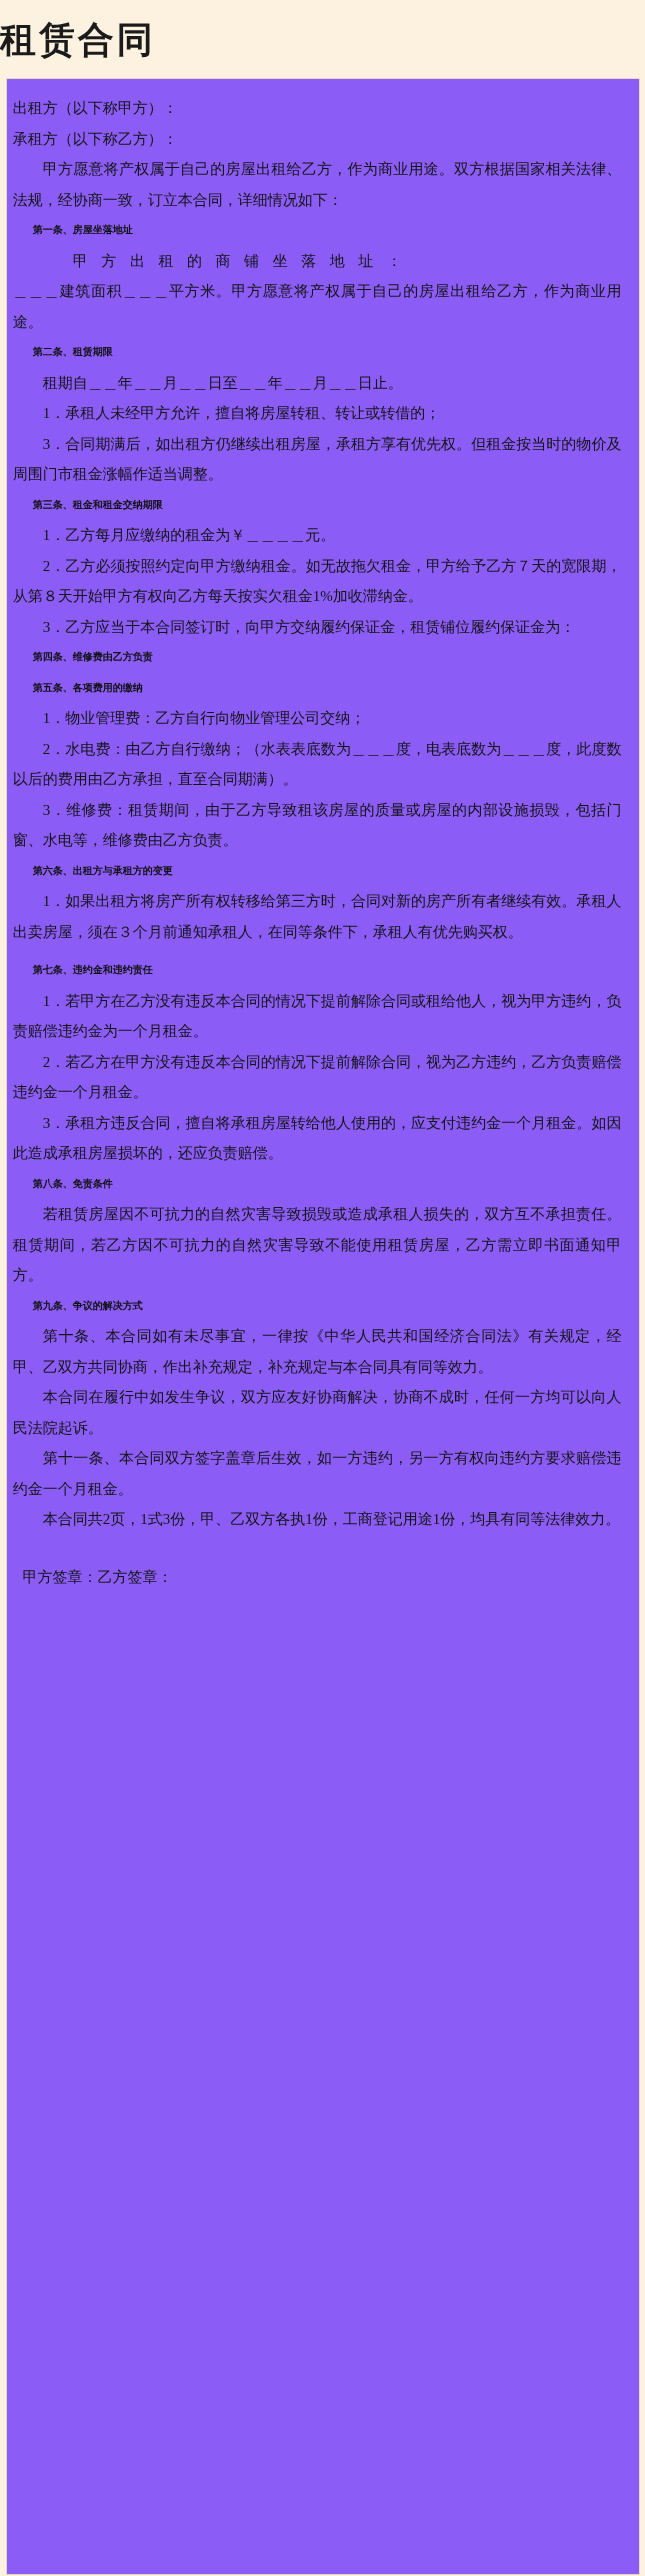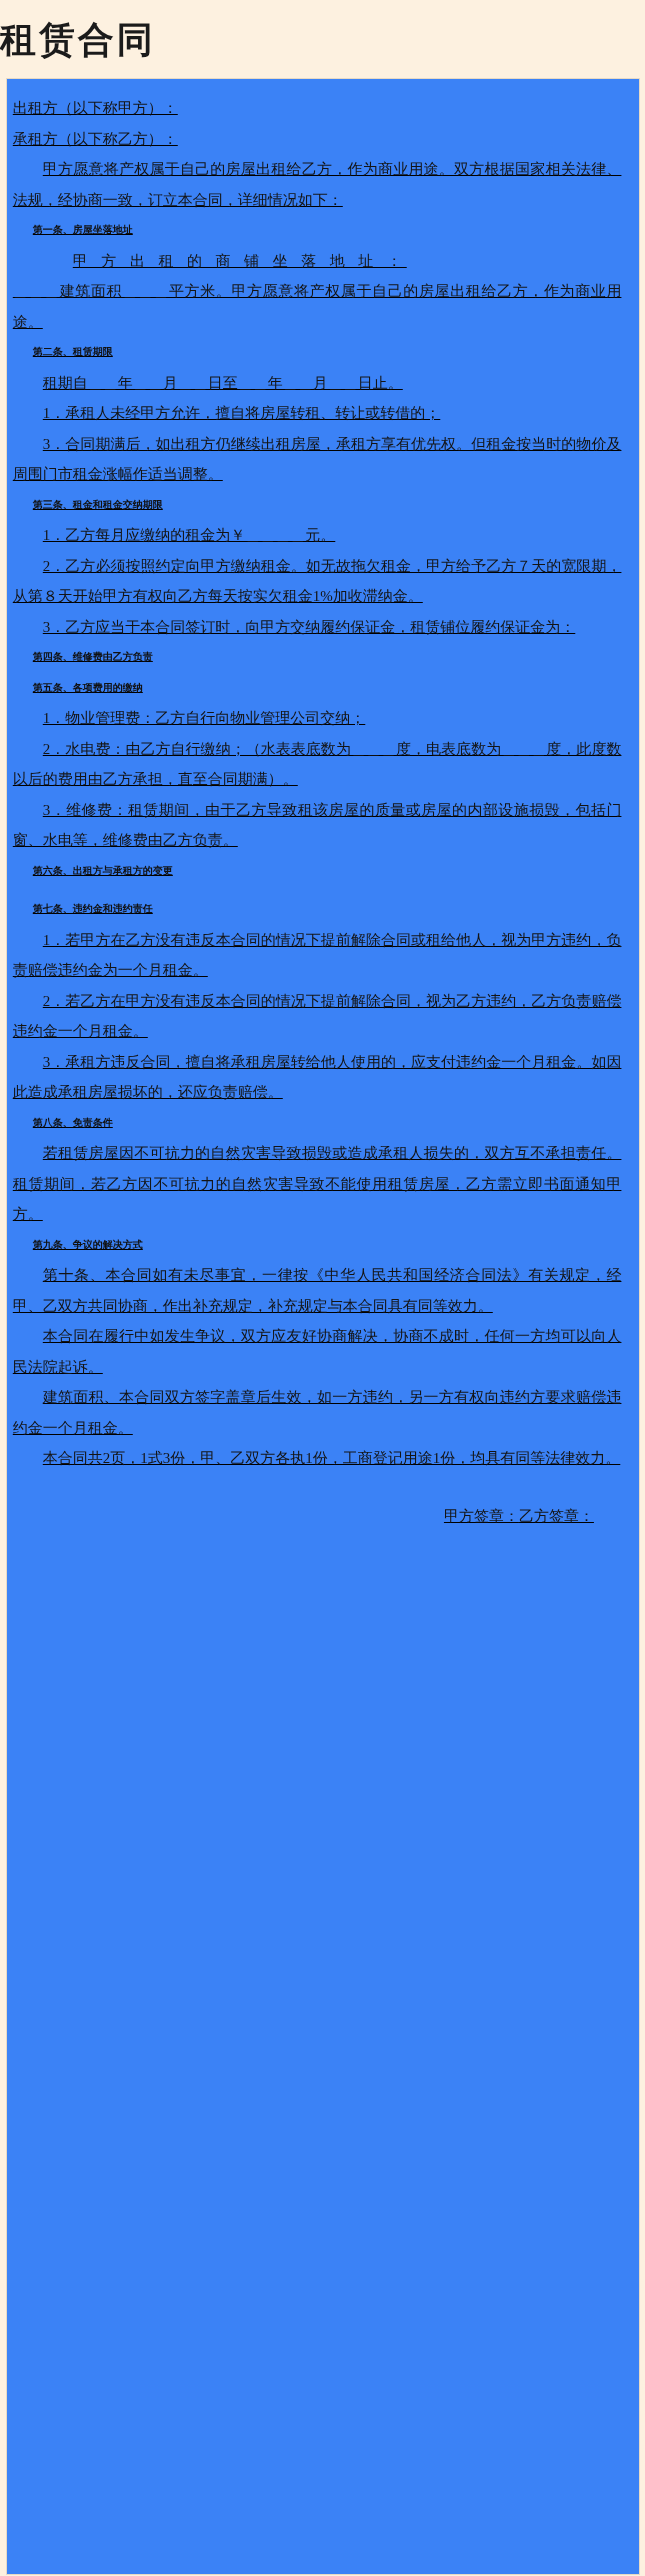--- a/index.html
+++ b/index.html
@@ -26,27 +26,26 @@
     font-family: "Liberation Serif", serif;
     font-size: 36px;
     font-weight: bold;
     color: #1b1b1b;
     letter-spacing: 2.9px;
     padding: 15.7px 0 13.8px 0;
     margin: 0;
   }
   .sheet {
     position: relative;
-    background: #3b82f6;
+    background: #8b5cf6;
     border: 1px solid #e7d9c4;
     margin: 0 5.9px 7.9px 5.9px;
     padding: 13.8px 17.7px 25.6px 5.9px;
     box-sizing: border-box;
     min-height: 2497px;
-    text-decoration: underline;
   }
   .body-text {
     font-family: "Liberation Serif", serif;
     font-size: 15px;
     line-height: 30.5px;
     color: #141414;
     text-align: justify;
   }
   p {
     margin: 0;
@@ -56,21 +55,21 @@
   .sec-head {
     font-weight: bold;
     text-indent: 2em;
     font-family: "Liberation Serif", serif;
     font-size: 10px;
     line-height: 30.5px;
     color: #111;
   }
   .sig-row {
     display: flex;
-    justify-content: flex-end;
+    justify-content: flex-start;
     padding: 13.8px 27.5px 0 9.8px;
     font-family: "Liberation Serif", serif;
     font-size: 15px;
     color: #141414;
   }
   .addr-line {
     text-indent: 4em;
     letter-spacing: 4.9px;
   }
   .gap-sm { height: 7.9px; }
@@ -105,35 +104,36 @@
       <p class="p-ind2">3．乙方应当于本合同签订时，向甲方交纳履约保证金，租赁铺位履约保证金为：</p>
 
       <p class="sec-head">第四条、维修费由乙方负责</p>
 
       <p class="sec-head">第五条、各项费用的缴纳</p>
       <p class="p-ind2">1．物业管理费：乙方自行向物业管理公司交纳；</p>
       <p class="p-ind2">2．水电费：由乙方自行缴纳；（水表表底数为＿＿＿度，电表底数为＿＿＿度，此度数以后的费用由乙方承担，直至合同期满）。</p>
       <p class="p-ind2">3．维修费：租赁期间，由于乙方导致租该房屋的质量或房屋的内部设施损毁，包括门窗、水电等，维修费由乙方负责。</p>
 
       <p class="sec-head">第六条、出租方与承租方的变更</p>
+      <p class="p-ind2">1．如果出租方将房产所有权转移给第三方时，合同对新的房产所有者继续有效。承租人出卖房屋，须在３个月前通知承租人，在同等条件下，承租人有优先购买权。</p>
 
       <div class="gap-sm"></div>
 
       <p class="sec-head">第七条、违约金和违约责任</p>
       <p class="p-ind2">1．若甲方在乙方没有违反本合同的情况下提前解除合同或租给他人，视为甲方违约，负责赔偿违约金为一个月租金。</p>
       <p class="p-ind2">2．若乙方在甲方没有违反本合同的情况下提前解除合同，视为乙方违约，乙方负责赔偿违约金一个月租金。</p>
       <p class="p-ind2">3．承租方违反合同，擅自将承租房屋转给他人使用的，应支付违约金一个月租金。如因此造成承租房屋损坏的，还应负责赔偿。</p>
 
       <p class="sec-head">第八条、免责条件</p>
       <p class="p-ind2">若租赁房屋因不可抗力的自然灾害导致损毁或造成承租人损失的，双方互不承担责任。租赁期间，若乙方因不可抗力的自然灾害导致不能使用租赁房屋，乙方需立即书面通知甲方。</p>
 
       <p class="sec-head">第九条、争议的解决方式</p>
       <p class="p-ind2">第十条、本合同如有未尽事宜，一律按《中华人民共和国经济合同法》有关规定，经甲、乙双方共同协商，作出补充规定，补充规定与本合同具有同等效力。</p>
       <p class="p-ind2">本合同在履行中如发生争议，双方应友好协商解决，协商不成时，任何一方均可以向人民法院起诉。</p>
-      <p class="p-ind2">建筑面积、本合同双方签字盖章后生效，如一方违约，另一方有权向违约方要求赔偿违约金一个月租金。</p>
+      <p class="p-ind2">第十一条、本合同双方签字盖章后生效，如一方违约，另一方有权向违约方要求赔偿违约金一个月租金。</p>
       <p class="p-ind2">本合同共2页，1式3份，甲、乙双方各执1份，工商登记用途1份，均具有同等法律效力。</p>
 
       <div class="gap-md"></div>
 
       <div class="sig-row">
         <span>甲方签章：</span>
         <span>乙方签章：</span>
       </div>
 
     </div>

